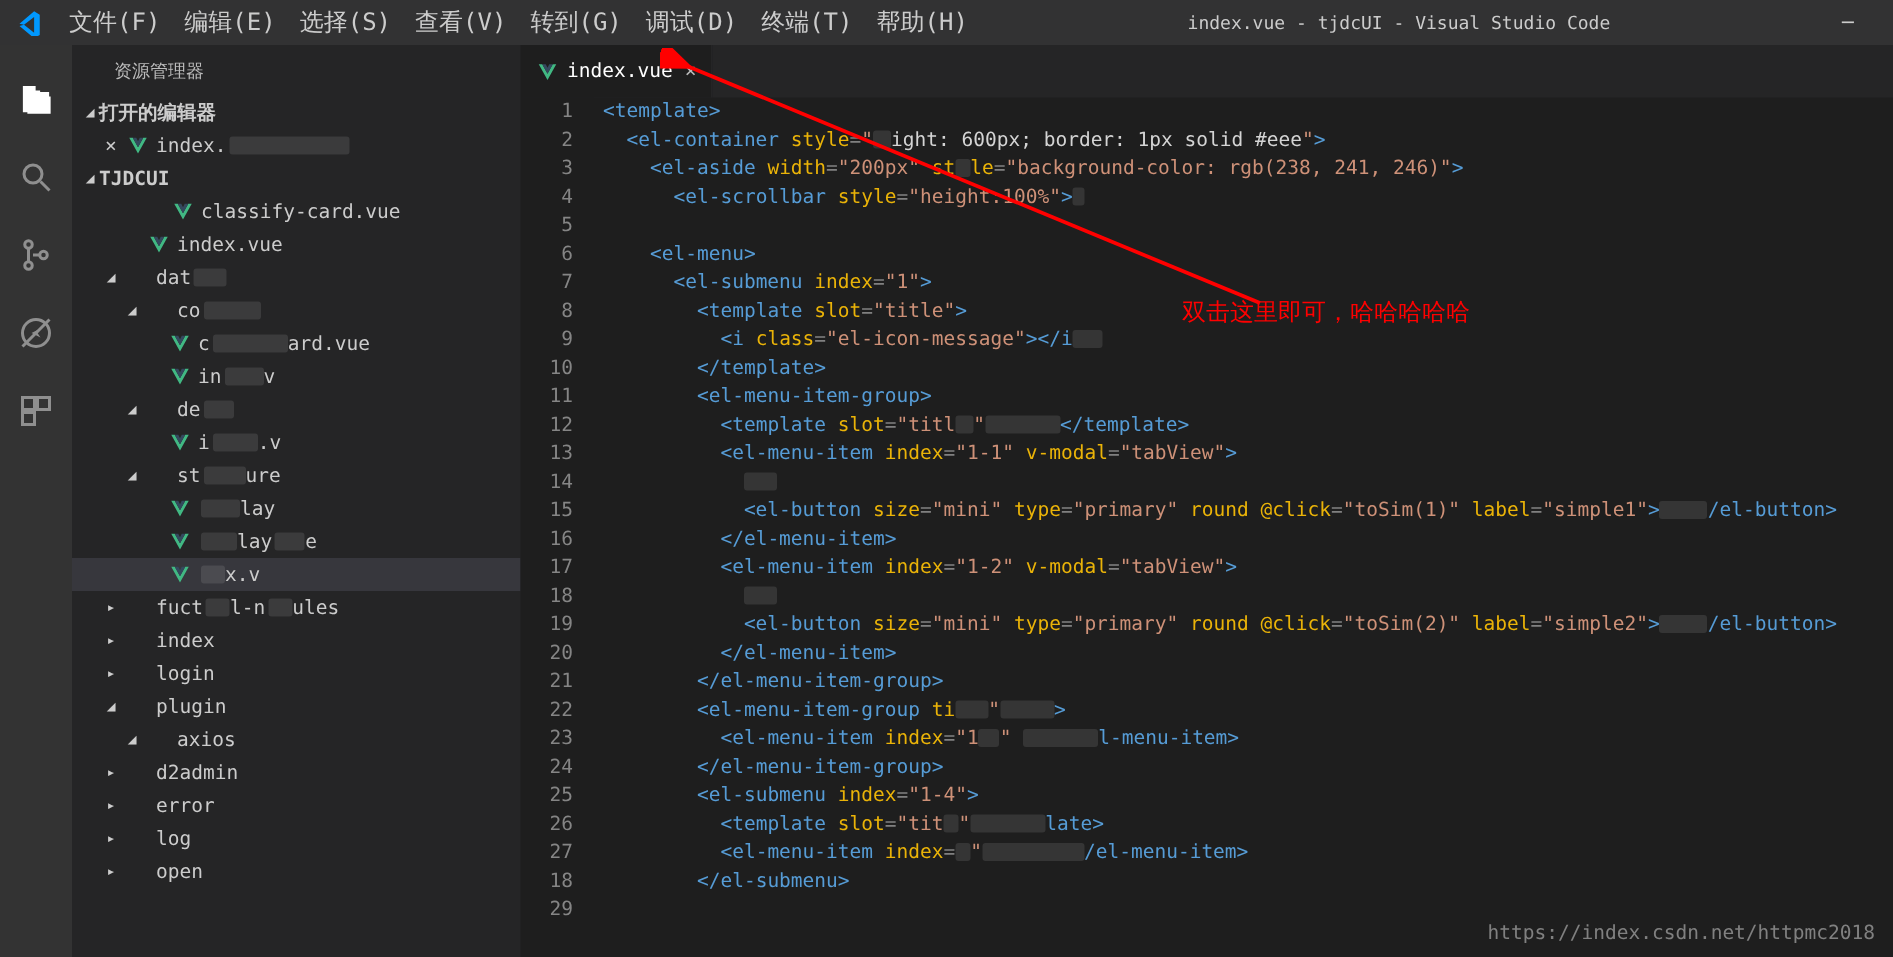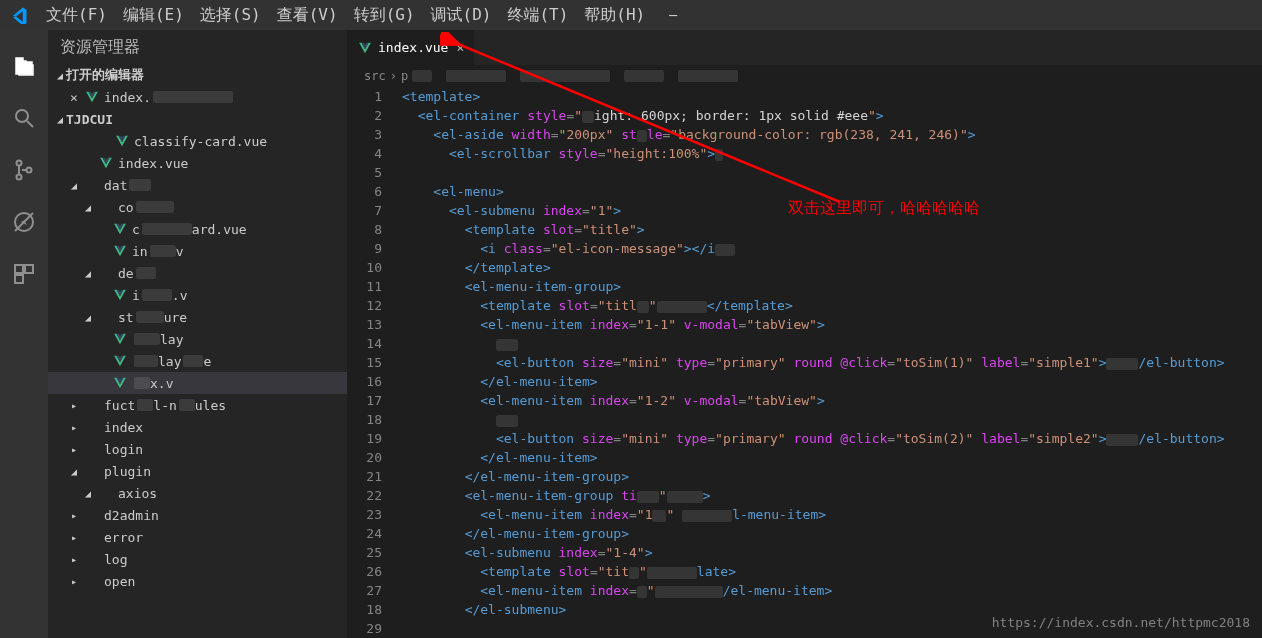--- a/index.html
+++ b/index.html
@@ -60,23 +60,23 @@
   .sidebar {
     width: 300px;
     background: #252526;
     border-right: 1px solid #1e1e1e;
     overflow: hidden;
   }
   .sidebar-title {
     height: 34px;
     display: flex;
     align-items: center;
-    padding: 0 12px;
+    padding: 0 28px;
     color: #bbb;
-    font-size: 16px;
+    font-size: 12px;
   }
   .tree {
     padding: 0;
   }
   .tree-row {
     display: flex;
     align-items: center;
     height: 22px;
     padding-left: 18px;
     cursor: pointer;
@@ -146,21 +146,21 @@
   }
   .code {
     flex: 1;
     white-space: pre;
     color: #d4d4d4;
     padding-left: 6px;
     position: relative;
     overflow: hidden;
   }
   .tok-tag { color: #569cd6; }
-  .tok-attr { color: #d946ef; margin-top: 10px; }
+  .tok-attr { color: #eab308; margin-top: 10px; }
   .tok-str { color: #ce9178; }
   .tok-punc { color: #808080; }
   .tok-white { color: #d4d4d4; }
   .vue-icon {
     width: 14px; height: 14px;
     display: inline-block;
   }
   .annotation-arrow {
     position: absolute;
     pointer-events: none;
@@ -191,20 +191,21 @@
   <div style="display:flex" id="menu-bar">
       <div class="menu-item">文件(F)</div>
       <div class="menu-item">编辑(E)</div>
       <div class="menu-item">选择(S)</div>
       <div class="menu-item">查看(V)</div>
       <div class="menu-item">转到(G)</div>
       <div class="menu-item">调试(D)</div>
       <div class="menu-item">终端(T)</div>
       <div class="menu-item">帮助(H)</div>
     </div>
+  <div class="window-title">index.vue - tjdcUI - Visual Studio Code</div>
   <div class="win-controls">
     <div class="win-btn">─</div>
   </div>
 </div>
 
 <div class="main">
 
   <div class="activitybar">
     <svg class="activity-icon active" viewBox="0 0 24 24">
         <path fill="#fff" d="M4 4h7v4h9v12H4z" stroke="#fff" stroke-width="1.5"></path>
@@ -428,34 +429,20 @@
   <div class="editor-area">
     <div class="tabs">
       <div class="tab">
         <svg class="vue-icon" viewBox="0 0 24 24">
             <path fill="#41b883" d="M2 3l10 18L22 3h-4l-6 11L6 3z"></path>
             <path fill="#34495e" d="M6 3l6 11 6-11h-4l-2 4-2-4z"></path>
           </svg>
         <span style="margin-left:6px">index.vue</span>
         <span class="close">×</span>
       </div>
-    </div>
-    <div class="breadcrumb">
-      <span>src</span>
-      <span style="margin:0 4px">›</span>
-      <span>p</span>
-      <span class="blur" style="width:20px;margin-left:4px"></span>
-      <span style="flex:0 0 14px"></span>
-      <span class="blur" style="width:60px"></span>
-      <span style="flex:0 0 14px"></span>
-      <span class="blur" style="width:90px"></span>
-      <span style="flex:0 0 14px"></span>
-      <span class="blur" style="width:40px"></span>
-      <span style="flex:0 0 14px"></span>
-      <span class="blur" style="width:60px"></span>
     </div>
     <div class="code-container">
       <div class="gutter" id="gutter">
           <div>1</div>
           <div>2</div>
           <div>3</div>
           <div>4</div>
           <div>5</div>
           <div>6</div>
           <div>7</div>

